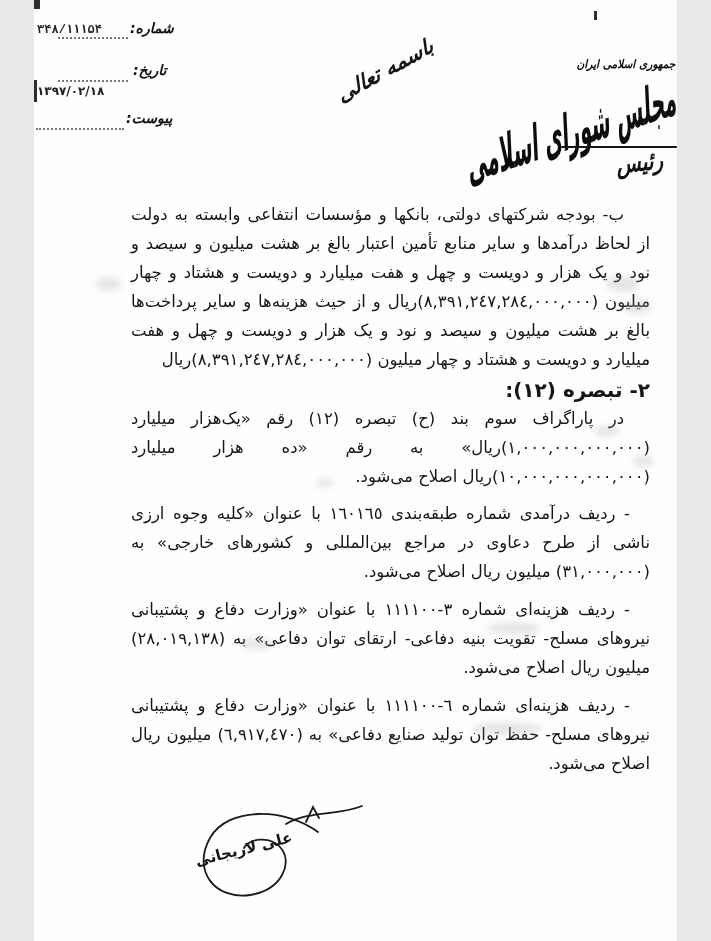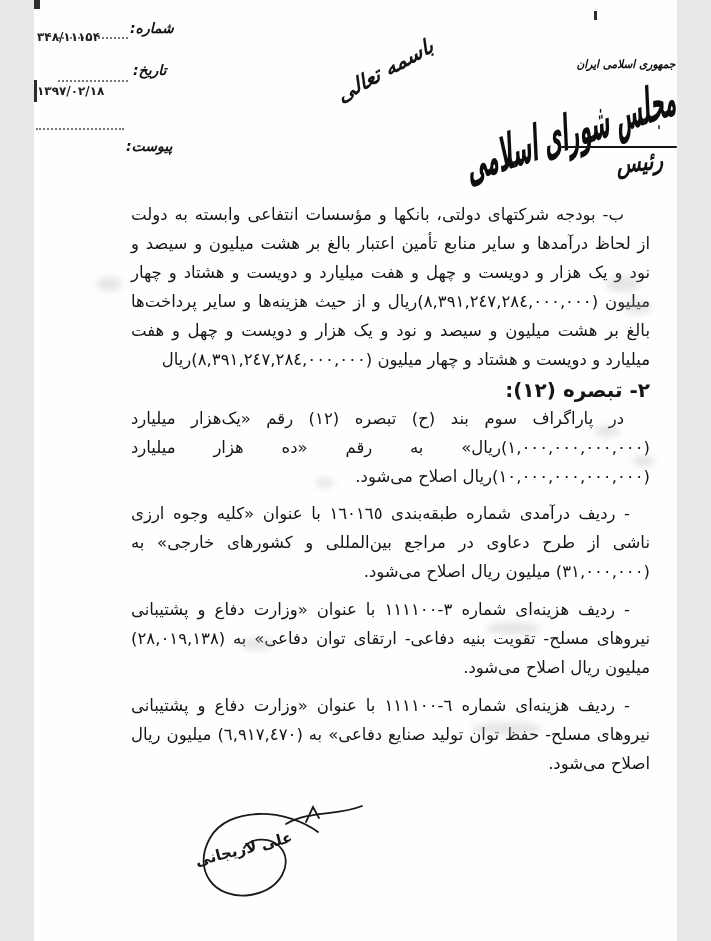--- a/index.html
+++ b/index.html
@@ -89,27 +89,27 @@
           filter:blur(3px);opacity:.28;}
   .edge-mark{position:absolute;background:#2c2c2c;}
 </style>
 </head>
 <body>
 
 <div class="page">
 
   <span class="meta-label" style="left:96px;top:20px;">شماره:</span>
   <div class="meta-line" style="left:24px;top:36px;width:70px;"></div>
-  <span class="meta-value" style="left:3px;top:30px;">۳۴۸/۱۱۱۵۴</span>
+  <span class="meta-value" style="left:3px;top:22px;font-family:Liberation Mono, monospace;">۳۴۸/۱۱۱۵۴</span>
 
   <span class="meta-label" style="left:99px;top:62px;">تاریخ:</span>
   <div class="meta-line" style="left:24px;top:79px;width:70px;"></div>
   <span class="meta-value" style="left:3px;top:84px;">۱۳۹۷/۰۲/۱۸</span>
 
-  <span class="meta-label" style="left:92px;top:110px;margin-top:28px;">پیوست:</span>
+  <span class="meta-label" style="left:92px;top:110px;">پیوست:</span>
   <div class="meta-line" style="left:2px;top:127px;width:88px;"></div>
 
   <div class="bismillah">باسمه تعالی</div>
 
   <div class="emblem">
     <svg viewBox="0 0 60 66" width="46" height="54">
       <g fill="none" stroke="#141414" stroke-width="4" stroke-linecap="round">
         <path d="M21 14 C10 24 10 44 22 54"></path>
         <path d="M39 14 C50 24 50 44 38 54"></path>
         <path d="M30 16 L30 52" stroke-width="5"></path>

